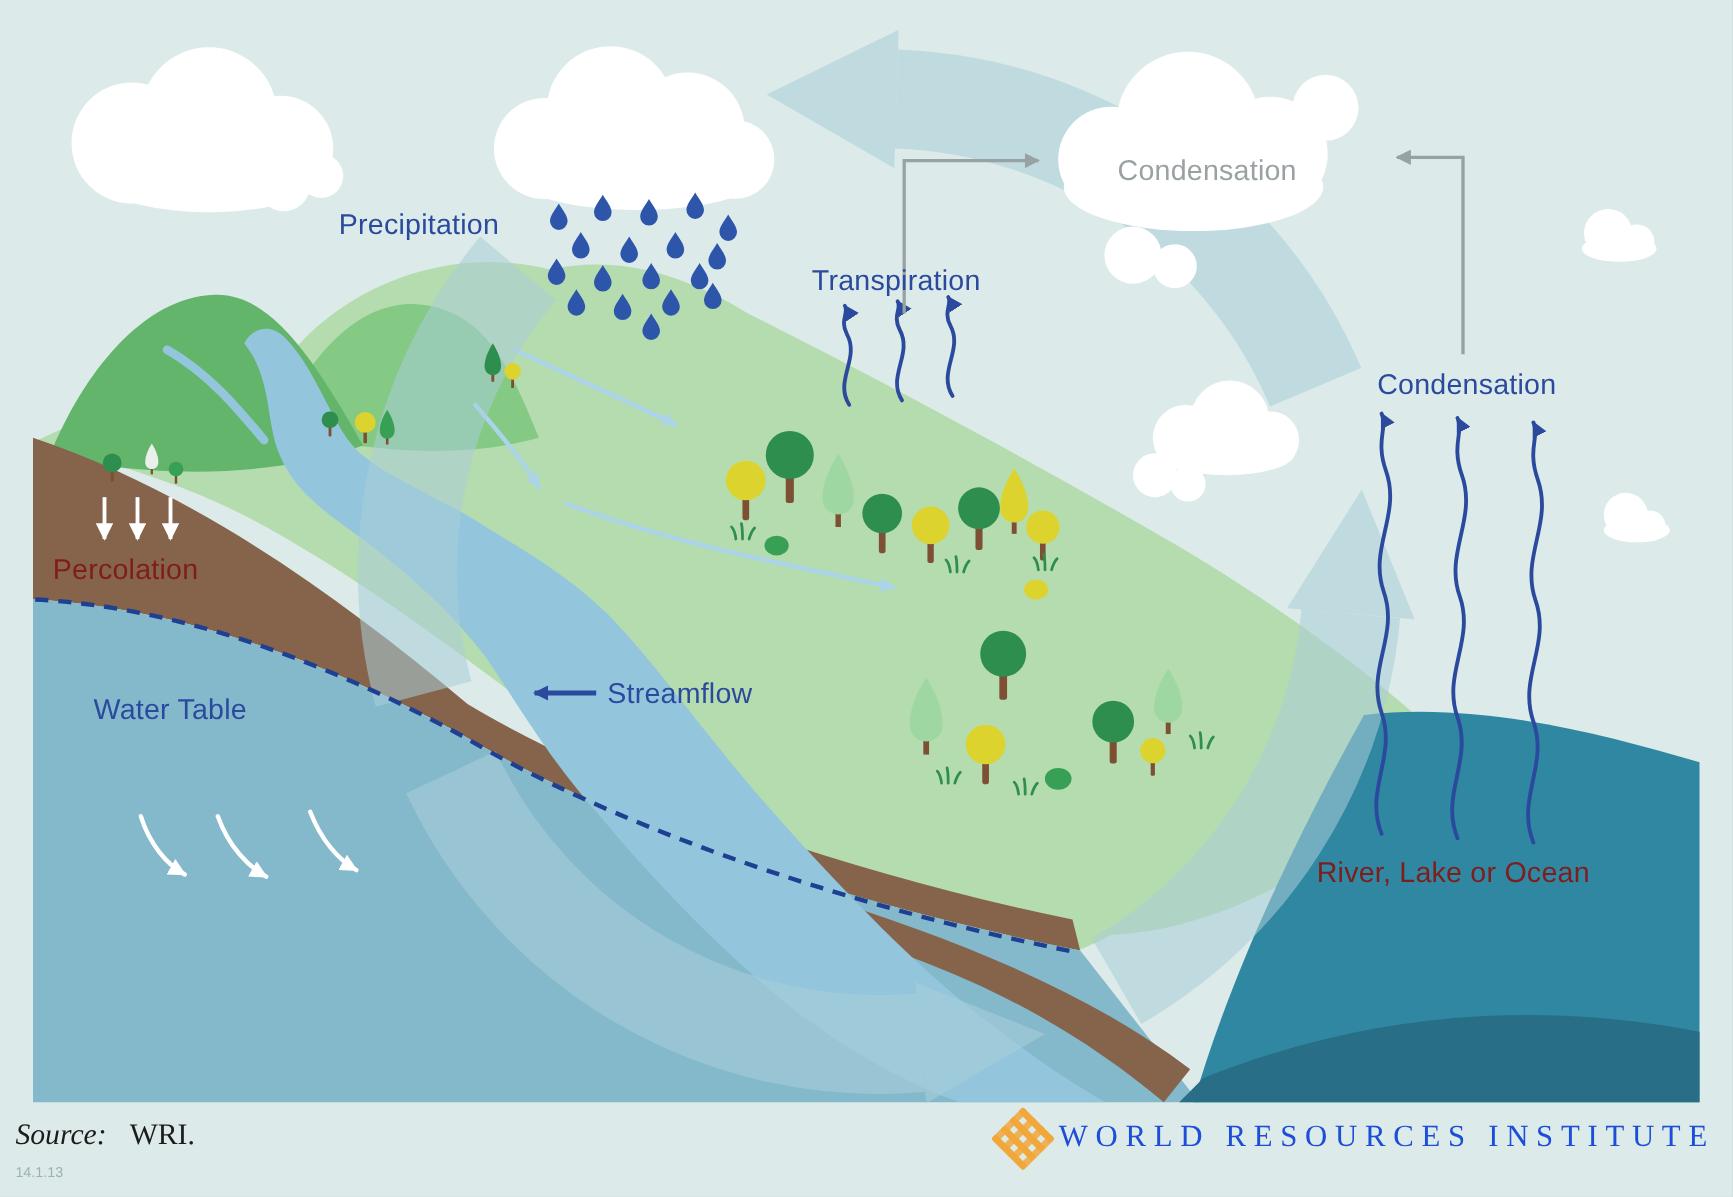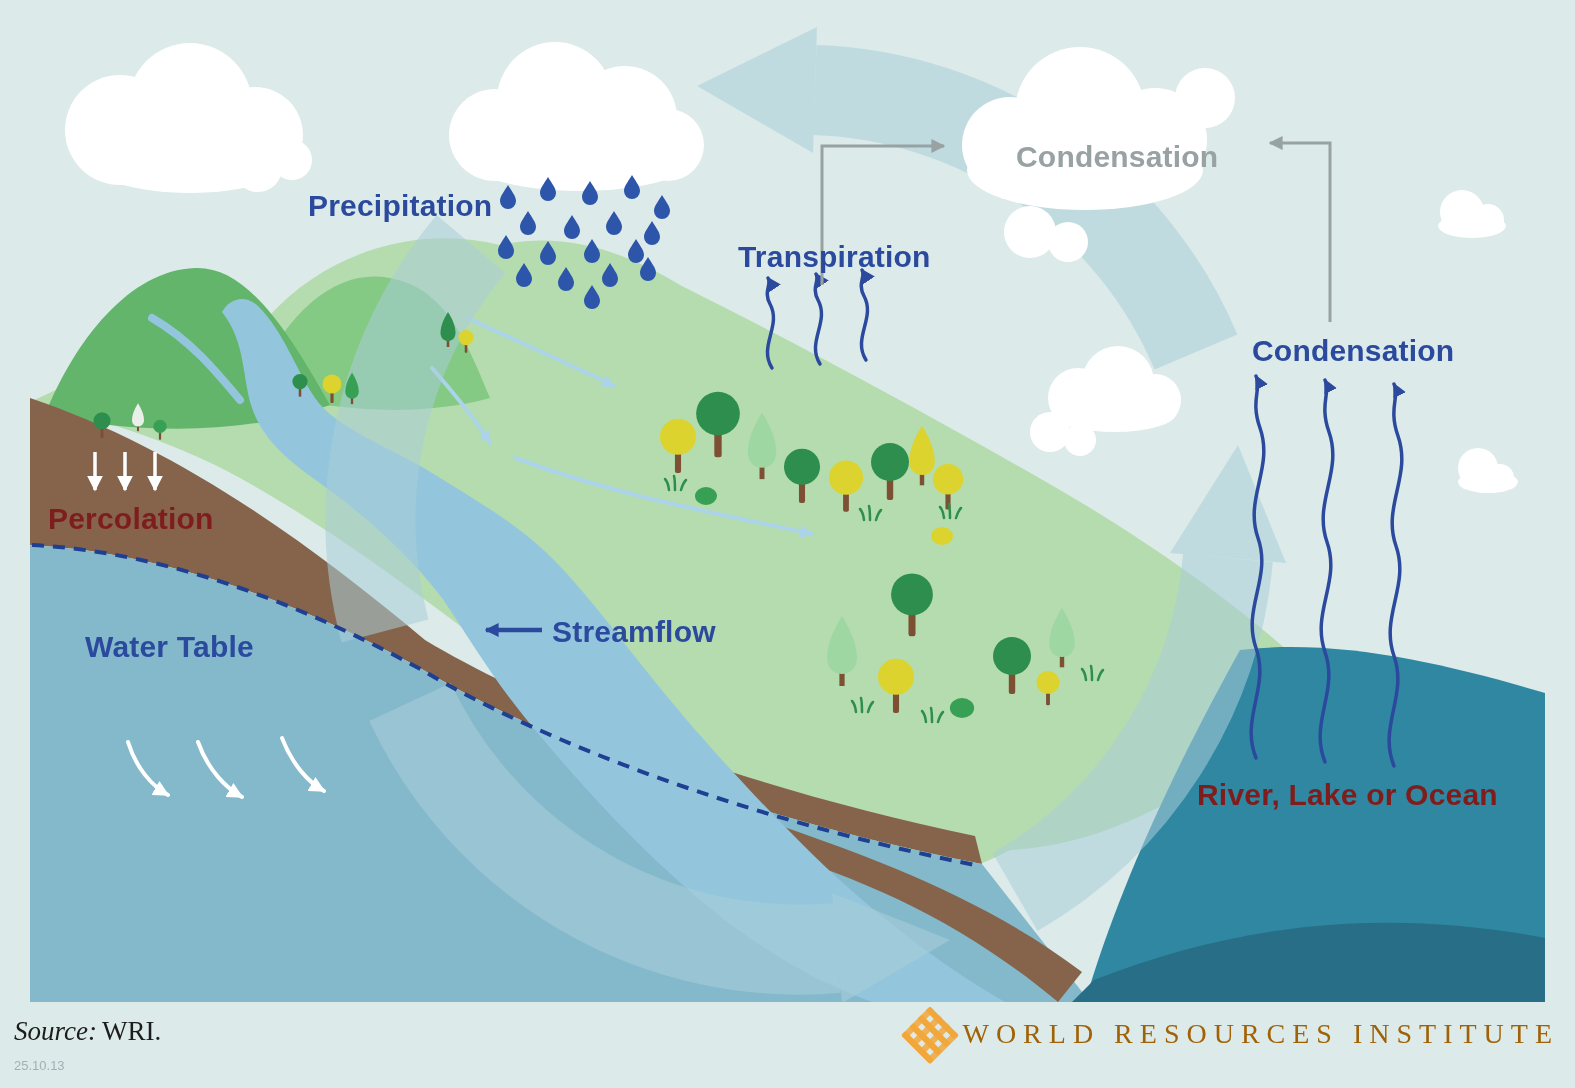--- a/index.html
+++ b/index.html
@@ -1,37 +1,37 @@
 <!DOCTYPE html>
 <html><head>
 <meta charset="utf-8">
 <style>
   html,body{margin:0;padding:0;background:#c9d6d6;}
   .stage{
     position:relative;width:1575px;height:1088px;overflow:hidden;
     background:#dcebe9;font-family:"Liberation Sans",sans-serif;
   }
   .stage svg.illustration{position:absolute;inset:0;display:block;}
-  .lbl{position:absolute;font-weight:700;font-size:30px;white-space:nowrap;letter-spacing:.2px;}
+  .lbl{position:absolute;font-weight:400;font-size:26px;white-space:nowrap;letter-spacing:.2px;}
   .lbl.blue{color:#2b4a9e;}
   .lbl.white{color:#7f1d1d;}
   .lbl.gray{color:#98a2a2;}
   .source{
     position:absolute;left:14px;top:1016px;
     font-family:"Liberation Serif",serif;font-size:27px;color:#1c1c1c;
   }
-  .source .prefix{font-style:italic;margin-right:5px;}
+  .source .prefix{font-style:italic;margin-right:21px;}
   .fignum{
     position:absolute;left:14px;top:1058px;
     font-size:13px;color:#9fb2b2;font-family:"Liberation Sans",sans-serif;
   }
   .org{
     position:absolute;right:16px;top:1018px;
     font-family:"Liberation Serif",serif;font-size:28px;font-weight:500;
-    letter-spacing:7px;color:#a16207;white-space:nowrap;
+    letter-spacing:7px;color:#1d4ed8;white-space:nowrap;
   }
   .logo{position:absolute;left:900px;top:1004px;}
 </style>
 </head>
 <body>
 
 <div class="stage">
 
   <svg class="illustration" width="1575" height="1088" viewBox="0 0 1575 1088" xmlns="http://www.w3.org/2000/svg">
 
@@ -293,21 +293,21 @@
   <div class="lbl blue" style="left:738px;top:240px;">Transpiration</div>
   <div class="lbl blue" style="left:1252px;top:334px;">Condensation</div>
   <div class="lbl white" style="left:48px;top:502px;">Percolation</div>
   <div class="lbl blue" style="left:85px;top:582px;margin-top:48px;">Water Table</div>
   <div class="lbl blue" style="left:552px;top:615px;">Streamflow</div>
   <div class="lbl white" style="left:1197px;top:778px;">River, Lake or Ocean</div>
 
   <div class="source">
     <span class="prefix">Source:</span><span>WRI.</span>
   </div>
-  <div class="fignum">25.10.13</div>
+  <div class="fignum">14.1.13</div>
 
   <svg class="logo" width="60" height="62" viewBox="-31 -31 62 62" xmlns="http://www.w3.org/2000/svg">
     <g transform="rotate(45)" fill="#f2a73b">
       <rect x="-21" y="-21" width="42" height="6.5" rx="2"></rect>
       <rect x="-21" y="-9" width="42" height="6.5" rx="2"></rect>
       <rect x="-21" y="3" width="42" height="6.5" rx="2"></rect>
       <rect x="-21" y="15" width="42" height="6.5" rx="2"></rect>
       <rect x="-21" y="-21" width="6.5" height="42" rx="2" opacity="0.85"></rect>
       <rect x="-9" y="-21" width="6.5" height="42" rx="2" opacity="0.85"></rect>
       <rect x="3" y="-21" width="6.5" height="42" rx="2" opacity="0.85"></rect>

